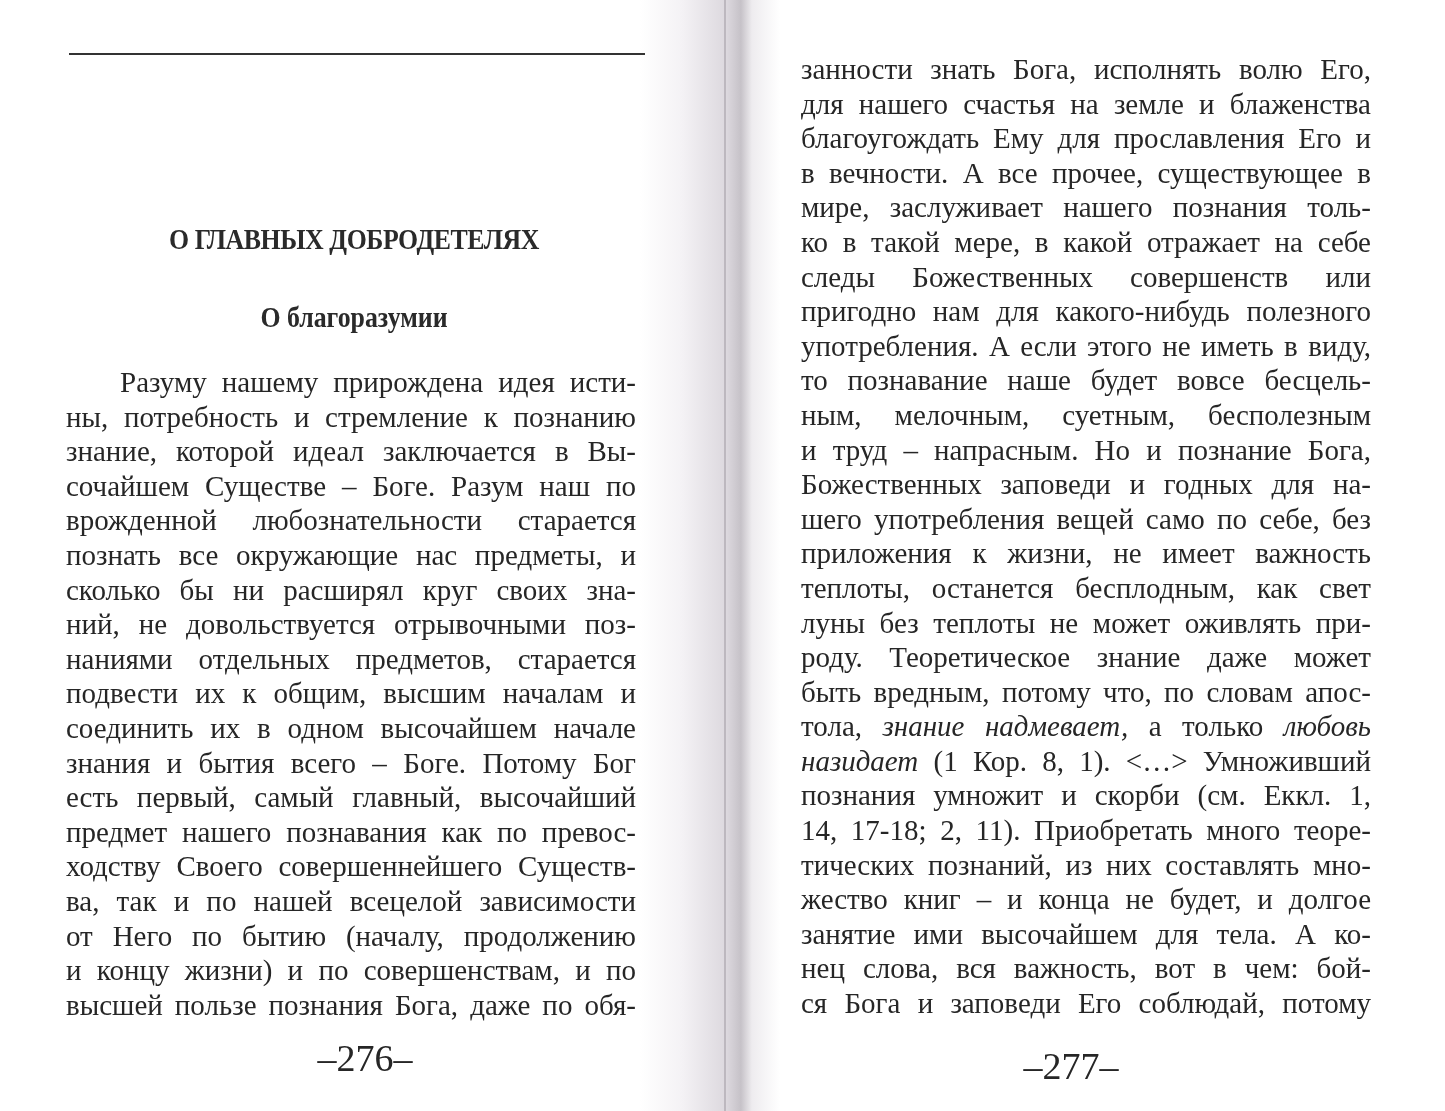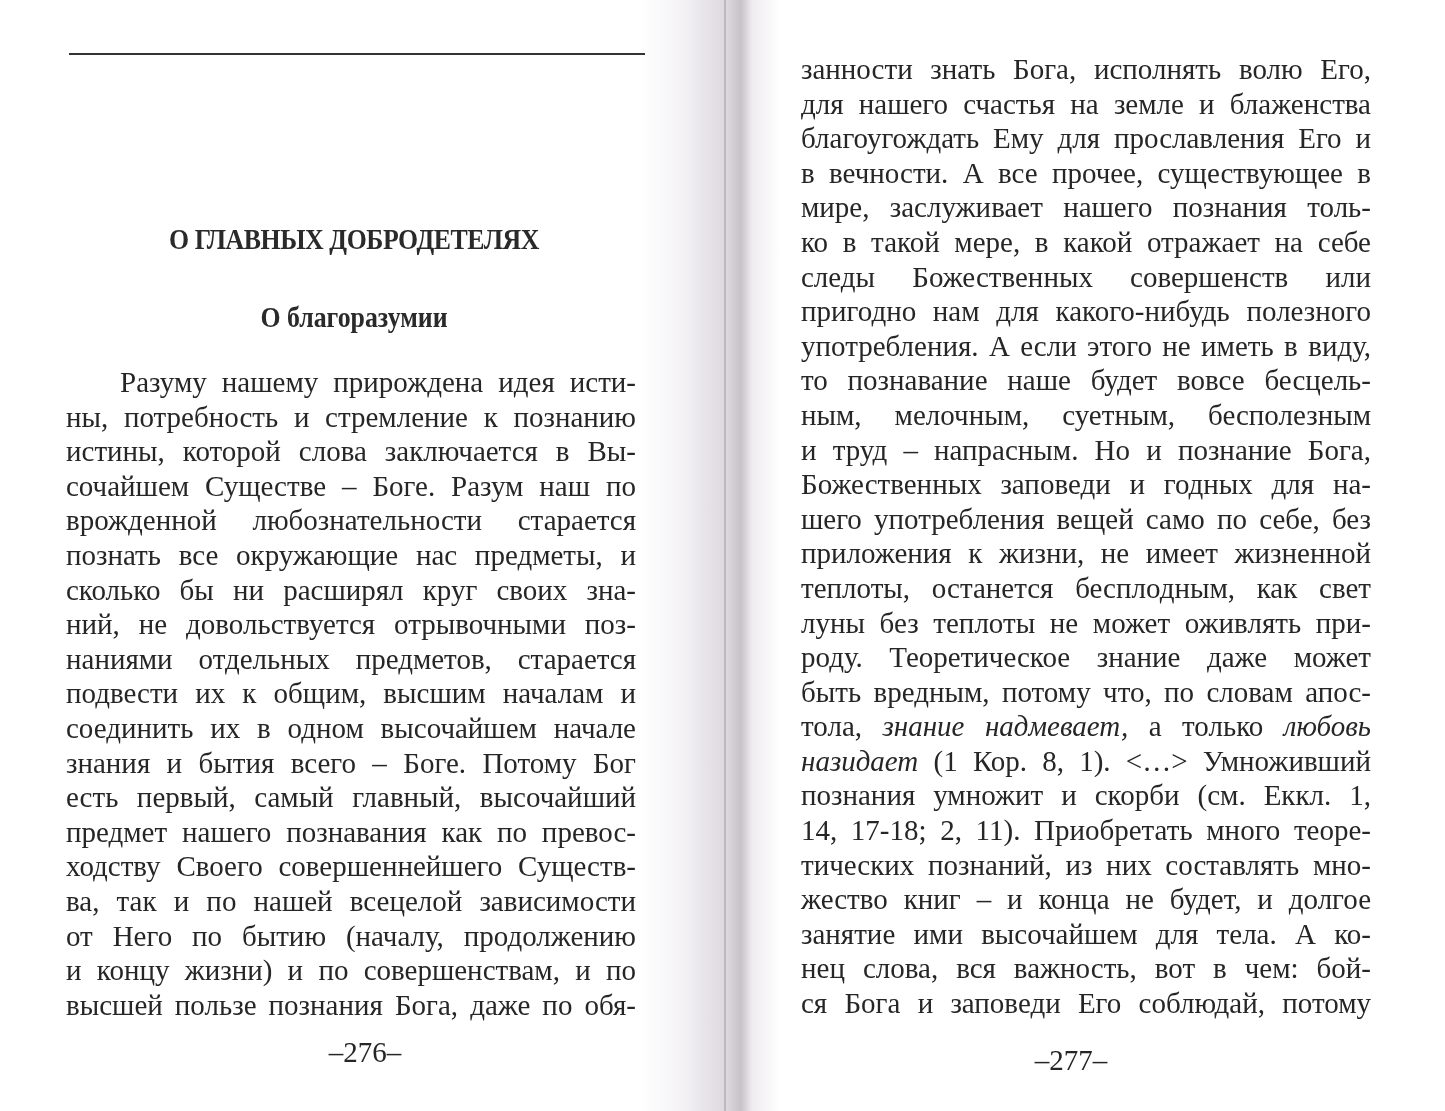--- a/index.html
+++ b/index.html
@@ -29,39 +29,39 @@
       transform: scaleX(0.86); transform-origin:center;
     }
     .lines { position:absolute; margin:0; padding:0; list-style:none; }
     .lines li {
       height:34.6px; line-height:34.6px; font-size:29px; white-space:nowrap;
       text-align:justify; text-align-last:justify;
     }
     .left-lines { left:66px; top:365px; width:570px; }
     .left-lines li.indent { padding-left:54px; }
     .right-lines { left:76px; top:52px; width:570px; }
-    .folio { position:absolute; top:1036px; font-size:29px; text-align:center; width:200px; }
+    .folio { position:absolute; top:1036px; font-size:38px; text-align:center; width:200px; }
     .folio-left { left:265px; }
     .folio-right { left:246px;margin-top:8px; }
     i { }
   </style>
 </head>
 <body>
 
 <div class="gutter"></div>
 <div class="gutter-line"></div>
 
 <div class="page page-left">
   <div class="rule"></div>
   <div class="chapter-title">О ГЛАВНЫХ ДОБРОДЕТЕЛЯХ</div>
   <div class="section-title">О благоразумии</div>
   <ul class="lines left-lines">
     <li class="indent">Разуму нашему прирождена идея исти-</li>
     <li>ны, потребность и стремление к познанию</li>
-    <li>истины, которой слова заключается в Вы-</li>
+    <li>знание, которой идеал заключается в Вы-</li>
     <li>сочайшем Существе – Боге. Разум наш по</li>
     <li>врожденной любознательности старается</li>
     <li>познать все окружающие нас предметы, и</li>
     <li>сколько бы ни расширял круг своих зна-</li>
     <li>ний, не довольствуется отрывочными поз-</li>
     <li>наниями отдельных предметов, старается</li>
     <li>подвести их к общим, высшим началам и</li>
     <li>соединить их в одном высочайшем начале</li>
     <li>знания и бытия всего – Боге. Потому Бог</li>
     <li>есть первый, самый главный, высочайший</li>
@@ -84,21 +84,21 @@
     <li>мире, заслуживает нашего познания толь-</li>
     <li>ко в такой мере, в какой отражает на себе</li>
     <li>следы Божественных совершенств или</li>
     <li>пригодно нам для какого-нибудь полезного</li>
     <li>употребления. А если этого не иметь в виду,</li>
     <li>то познавание наше будет вовсе бесцель-</li>
     <li>ным, мелочным, суетным, бесполезным</li>
     <li>и труд – напрасным. Но и познание Бога,</li>
     <li>Божественных заповеди и годных для на-</li>
     <li>шего употребления вещей само по себе, без</li>
-    <li>приложения к жизни, не имеет жизненной</li>
+    <li>приложения к жизни, не имеет важность</li>
     <li>теплоты, останется бесплодным, как свет</li>
     <li>луны без теплоты не может оживлять при-</li>
     <li>роду. Теоретическое знание даже может</li>
     <li>быть вредным, потому что, по словам апос-</li>
     <li><span>тола, </span><i>знание надмевает,</i><span> а только </span><i>любовь</i></li>
     <li><i>назидает</i><span> (1 Кор. 8, 1). &lt;…&gt; Умноживший</span></li>
     <li>познания умножит и скорби (см. Еккл. 1,</li>
     <li>14, 17-18; 2, 11). Приобретать много теоре-</li>
     <li>тических познаний, из них составлять мно-</li>
     <li>жество книг – и конца не будет, и долгое</li>

